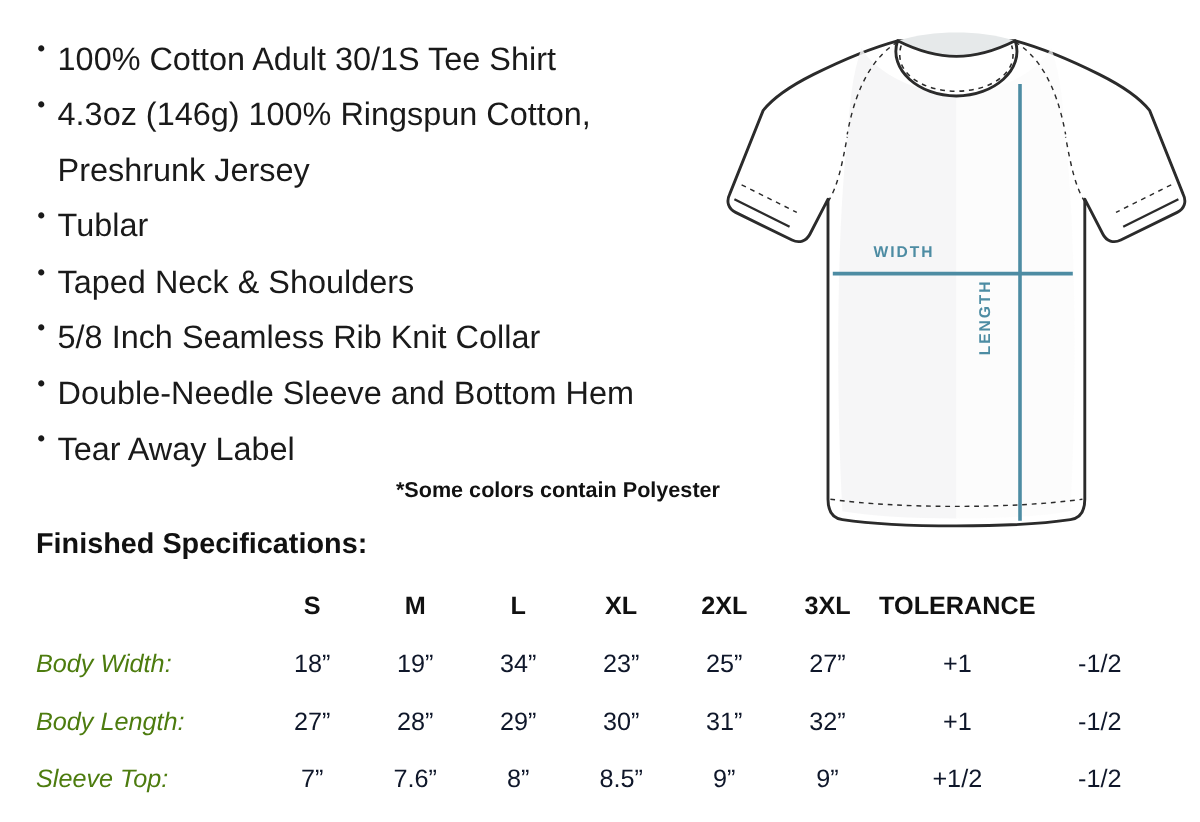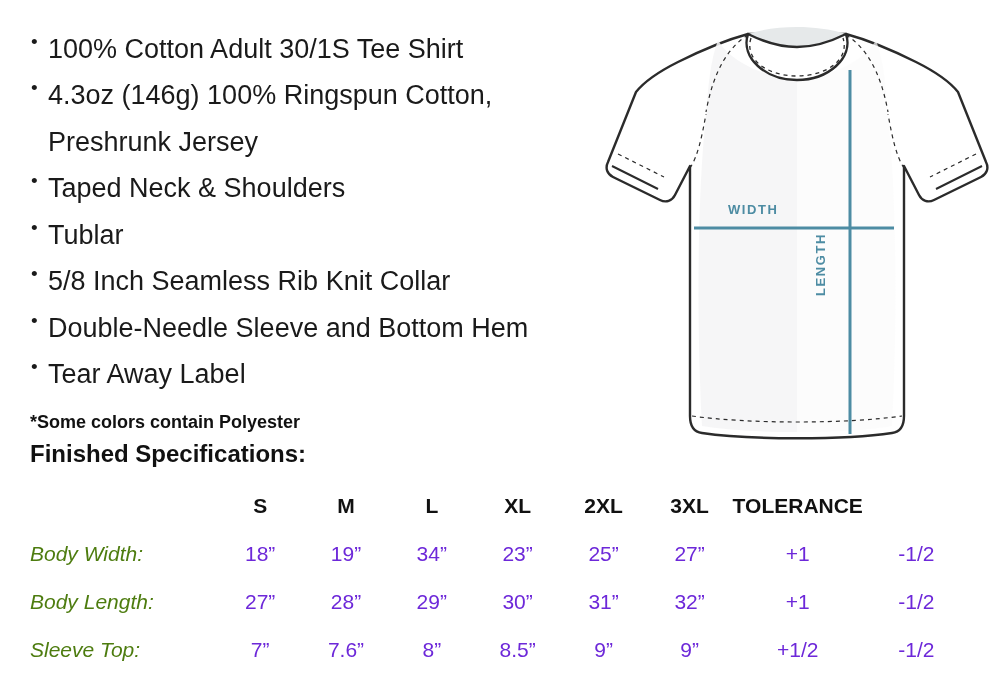--- a/index.html
+++ b/index.html
@@ -51,22 +51,22 @@
     content: "\2022";
     position: absolute;
     left: 1px;
     top: 0;
     font-size: 19px;
     color: #1a1a1a;
   }
   #poly-note {
     font-size: 18px;
     font-weight: bold;
-    margin-top: 14px;
-    color: #111;
+    color: #111;
+    text-align: right;
   }
 
   
   #specs-heading {
     position: absolute;
     left: 30px;
     top: 440px;
     font-size: 24px;
     font-weight: bold;
     color: #111;
@@ -96,21 +96,21 @@
     font-size: 21px;
     font-style: italic;
     font-weight: normal;
     text-align: left;
     color: #4d7c0f;
     white-space: nowrap;
   }
   #spec-table tbody td.val {
     font-size: 21px;
     text-align: center;
-    color: #6d28d9;
+    color: #0f172a;
   }
   .col-label { width: 190px; }
   .col-size  { width: 88px; }
   .col-tol   { width: 110px; }
 
   
   #shirt-figure {
     position: absolute;
     left: 598px;
     top: 16px;
@@ -138,22 +138,22 @@
 <body>
 
 <div id="page">
 
   <div id="left-col">
 
     <ul class="feature-list">
       <li class="feature-item">100% Cotton Adult 30/1S Tee Shirt</li>
       <li class="feature-item">4.3oz (146g) 100% Ringspun Cotton,
 Preshrunk Jersey</li>
+      <li class="feature-item">Tublar</li>
       <li class="feature-item">Taped Neck &amp; Shoulders</li>
-      <li class="feature-item">Tublar</li>
       <li class="feature-item">5/8 Inch Seamless Rib Knit Collar</li>
       <li class="feature-item">Double-Needle Sleeve and Bottom Hem</li>
       <li class="feature-item">Tear Away Label</li>
     </ul>
 
     <div id="poly-note">*Some colors contain Polyester</div>
   </div>
 
   <div id="specs-heading">Finished Specifications:</div>
 

